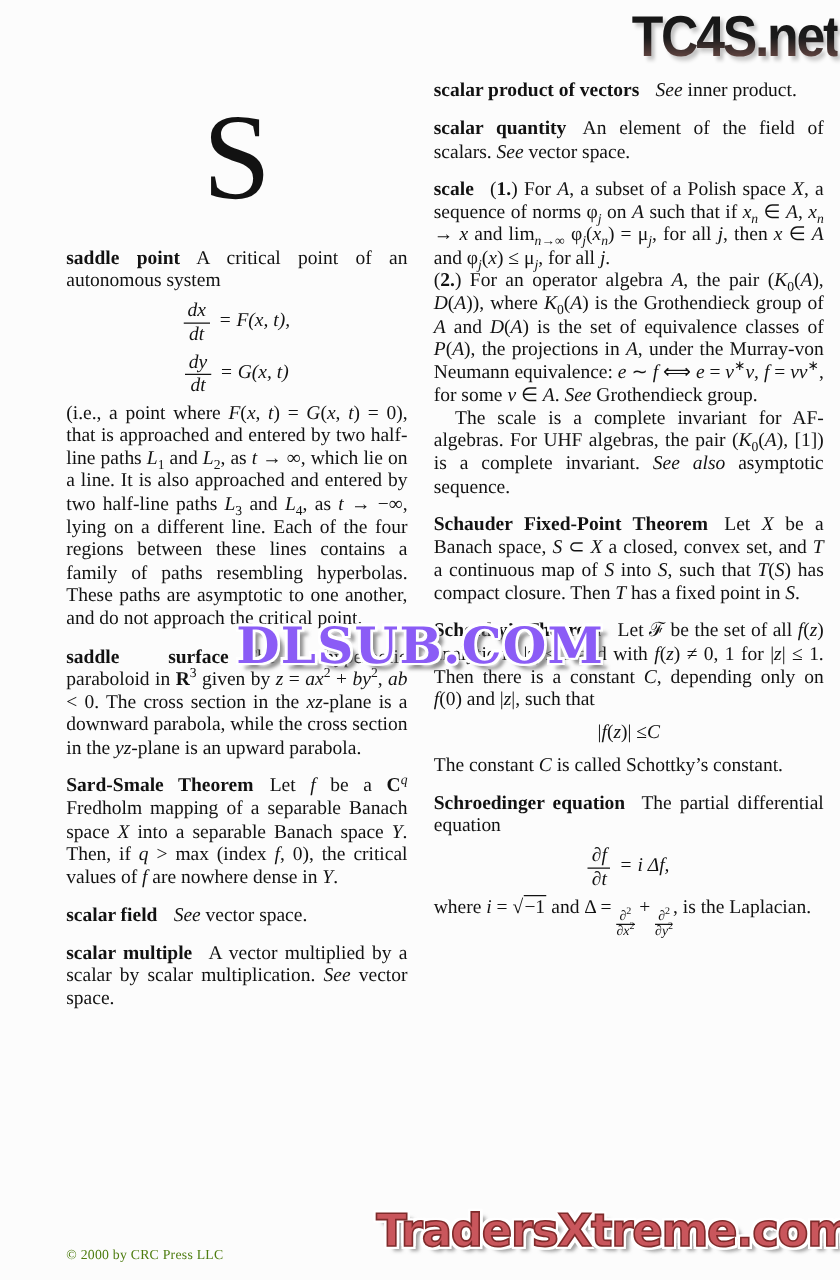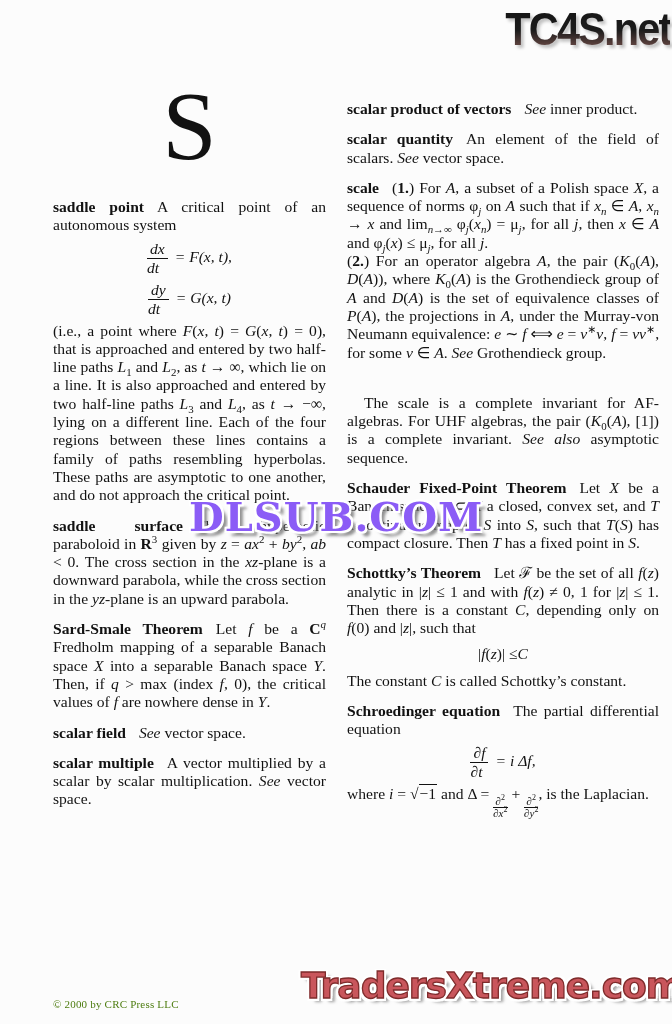--- a/index.html
+++ b/index.html
@@ -4,38 +4,38 @@
 <style>
   html,body{margin:0;padding:0;}
   body{
     width:672px;height:1024px;position:relative;overflow:hidden;
     background:#fcfcfc;color:#121212;
     font-family:"Liberation Serif", serif;
   }
   .page-columns{display:flex;}
   .col{font-size:15.6px;line-height:18.3px;text-align:justify;}
   .col-left{width:273px;margin-left:53px;padding-top:84px;}
-  .col-right{width:312px;margin-left:21px;padding-top:100px;}
+  .col-right{width:312px;margin-left:21px;padding-top:64px;}
   .big-s{
     font-size:98px;line-height:84px;text-align:center;
     font-weight:normal;margin:0 0 30px 0;
   }
   .entry{margin:0 0 12px 0;}
   .para{margin:0;}
-  .para.ind{text-indent:17px;margin-top:32px;}
+  .para.ind{text-indent:17px;}
   .term{font-weight:bold;}
   .tgap{display:inline-block;width:13px;}
   sub,sup{line-height:0;font-size:70%;}
   i{font-style:italic;}
   .eqline{
     display:flex;justify-content:center;align-items:center;
     margin:5px 0;font-style:italic;
   }
   .eqline.simple{font-style:normal;margin:8px 0;}
-  .bfr{display:inline-block;margin-right:7px;}
+  .bfr{display:inline-block;text-align:center;margin-right:7px;}
   .bfr .fn{display:block;border-bottom:1.3px solid #121212;padding:0 3px 1px 3px;line-height:17px;}
   .bfr .fd{display:block;line-height:17px;}
   .rhs{font-style:italic;}
   .ifr{display:inline-flex;flex-direction:column;vertical-align:-0.55em;
        font-size:11px;line-height:11px;text-align:center;}
   .ifr .fn{border-bottom:1px solid #121212;padding:0 1px;}
   .ifr sup{font-size:8px;}
   .ol{border-top:1.3px solid #121212;padding:0 1px;}
 
   

